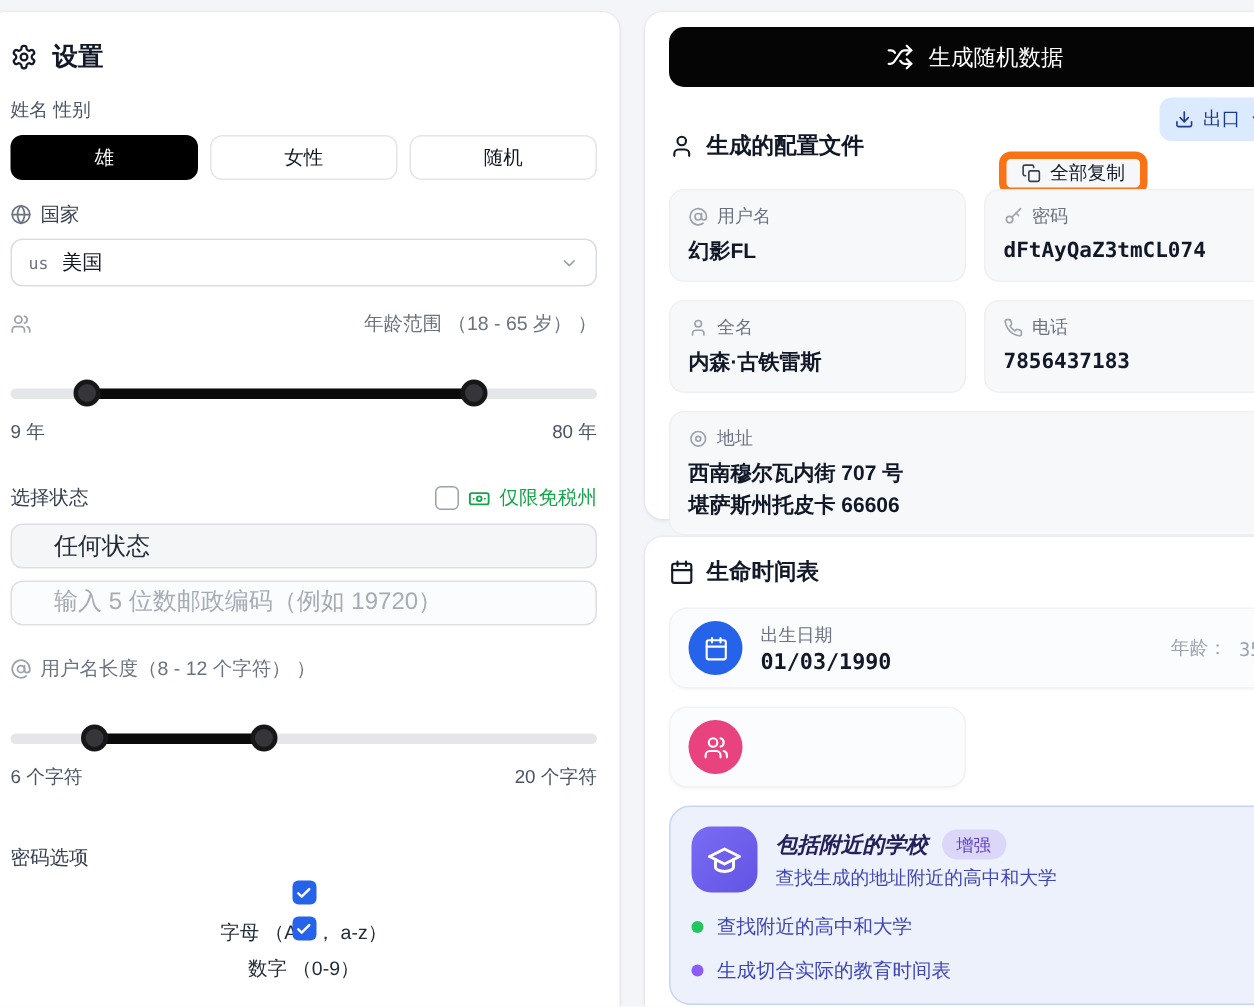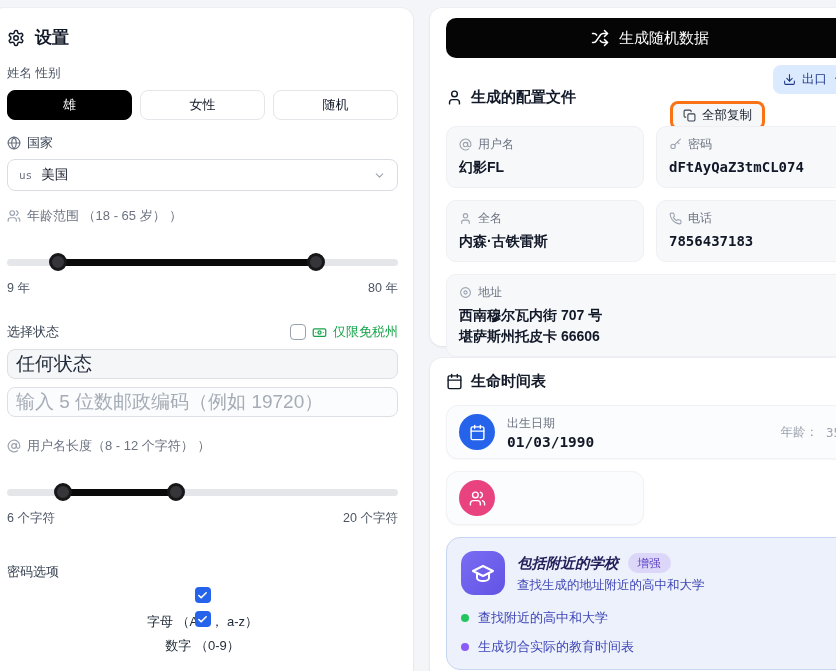--- a/index.html
+++ b/index.html
@@ -51,38 +51,38 @@
   .slider-labels { display:flex; justify-content:space-between; font-size:12.5px; color:#4b5563; margin-top:9px; }
 
   .state-row { display:flex; align-items:flex-end; margin-top:26px;font-family:Liberation Mono, monospace; }
   .taxfree { margin-left:auto; display:flex; align-items:center; gap:6px; font-size:13px; color:#16a34a; }
   .cb { width:16px; height:16px; border-radius:4px; flex:none; cursor:pointer; }
   .cb.off { border:1.5px solid #98a1ac; background:#fff; }
   .cb.on  { background:#2563eb; display:flex; align-items:center; justify-content:center; color:#fff; }
 
   .txt-input {
     width:100%; margin-top:8px; height:30px; border:1px solid #dcdfe4; border-radius:8px;
-    padding:0 8px; font-size:19px; color:#1f2937; font-family:inherit; outline:none;
+    padding:0 28px; font-size:16px; color:#1f2937; font-family:inherit; outline:none;
   }
   .txt-input.grayed { background:#f5f6f8; }
   .txt-input.whited { background:#fbfcfd; }
   .txt-input::placeholder { color:#a6acb6; }
 
   .cb-row { display:flex; align-items:center; gap:10px; font-size:13px; color:#1f2937; height:22px; margin-top:2px;flex-direction:column; }
 
   
   .gen-btn {
     height:40px; width:100%; background:#050505; border:none; border-radius:10px; color:#fff;
     display:flex; align-items:center; justify-content:center; gap:10px; font-size:15px; font-family:inherit; cursor:pointer;
   }
   .sec-header { display:flex; align-items:center; margin-top:24px; height:30px; }
   .sec-title  { display:flex; align-items:center; gap:8px; font-size:15px; font-weight:700; color:#111827; }
   .hdr-btns   { margin-left:auto; display:flex; gap:8px; }
   .copy-btn {
-    height:29px; padding:0 10px; background:#f6f7f8; border:3px solid #f97316; border-radius:8px;
+    height:29px; padding:0 10px; background:#f6f7f8; border:5px solid #f97316; border-radius:8px;
     font-size:12.5px; color:#111827; display:flex; align-items:center; gap:6px; cursor:pointer; font-family:inherit;margin-top:36px;
   }
   .export-btn {
     height:29px; padding:0 10px; background:#dbeafe; border:none; border-radius:8px;
     font-size:12.5px; color:#1e3a8a; display:flex; align-items:center; gap:6px; cursor:pointer; font-family:inherit;
   }
   .info-grid { display:grid; grid-template-columns:1fr 1fr; gap:12px; margin-top:14px; }
   .info-card { background:#f7f8fa; border:1px solid #eef0f3; border-radius:10px; padding:9px 12px; }
   .info-card.wide { grid-column:1 / 3; }
   .ic-label { display:flex; align-items:center; gap:6px; font-size:12px; color:#6b7280; }
@@ -153,21 +153,21 @@
   <div class="select">
     <span class="cc mono">us</span>
     <span class="cv">美国</span>
     <span class="chev">
       <svg width="13" height="13" viewBox="0 0 24 24" fill="none" stroke="currentColor" stroke-width="2" stroke-linecap="round" stroke-linejoin="round">
           <polyline points="6 9 12 15 18 9"></polyline>
         </svg>
     </span>
   </div>
 
-  <div class="fld-label gray" style="margin-top:16px;">
+  <div class="fld-label gray" style="margin-top:16px;justify-content:space-between;">
     <span>
       <svg width="14" height="14" viewBox="0 0 24 24" fill="none" stroke="#9ca3af" stroke-width="2" stroke-linecap="round" stroke-linejoin="round">
           <path d="M16 21v-2a4 4 0 0 0-4-4H6a4 4 0 0 0-4 4v2"></path>
           <circle cx="9" cy="7" r="4"></circle>
           <path d="M22 21v-2a4 4 0 0 0-3-3.87"></path>
           <path d="M16 3.13a4 4 0 0 1 0 7.75"></path>
         </svg>
     </span>
     <span>年龄范围 （18 - 65 岁） ）</span>
   </div>

